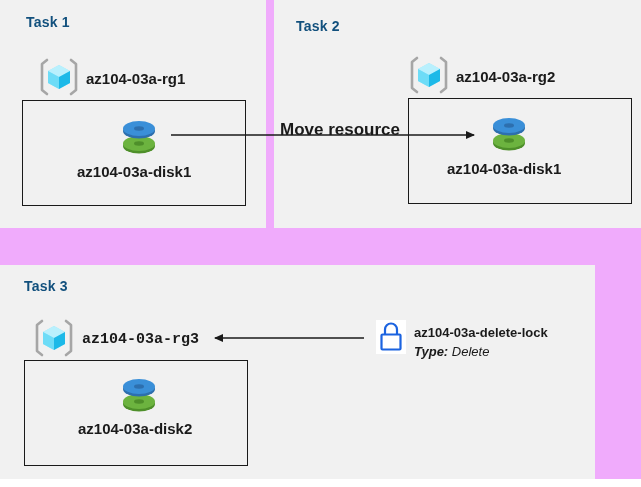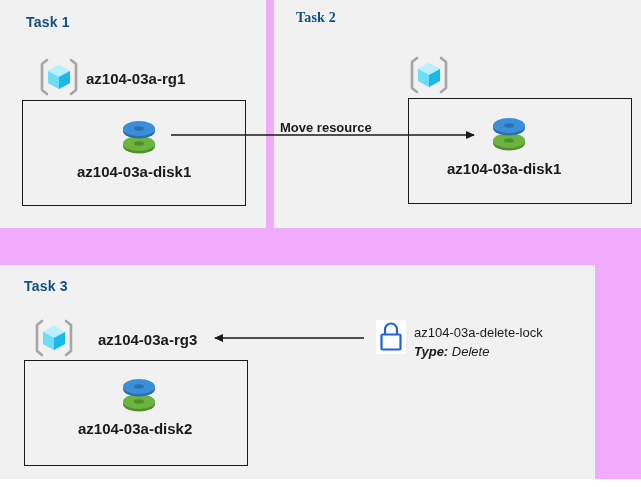--- a/index.html
+++ b/index.html
@@ -27,21 +27,21 @@
 
   .task-title {
     position: absolute;
     color: #12507d;
     font-size: 14px;
     font-weight: bold;
     letter-spacing: 0.2px;
     white-space: nowrap;
   }
   #title-task1 { left: 26px;  top: 14px; }
-  #title-task2 { left: 296px; top: 10px; font-family: Liberation Serif, serif; }
+  #title-task2 { left: 296px; top: 18px; }
   #title-task3 { left: 24px;  top: 278px; }
 
   
   .rg-icon {
     position: absolute;
     width: 42px;
     height: 40px;
   }
   .rg-icon svg { display: block; width: 100%; height: 100%; }
 
@@ -71,29 +71,29 @@
   }
   .inner-box {
     position: absolute;
     border: 1.5px solid #1a1a1a;
     background: transparent;
     box-sizing: border-box;
   }
   .edge-label {
     position: absolute;
     color: #1a1a1a;
+    font-size: 17px;
+    font-weight: bold;
+    white-space: nowrap;
+  }
+  .lock-name {
+    position: absolute;
+    color: #1a1a1a;
     font-size: 13px;
     font-weight: bold;
-    white-space: nowrap;
-  }
-  .lock-name {
-    position: absolute;
-    color: #1a1a1a;
-    font-size: 13px;
-    font-weight: normal;
     white-space: nowrap;
   }
   .lock-type {
     position: absolute;
     color: #1a1a1a;
     font-size: 13px;
     white-space: nowrap;
   }
   .lock-type b { font-weight: bold; }
   .arrow-svg {
@@ -148,20 +148,21 @@
     <svg viewBox="0 0 42 40" xmlns="http://www.w3.org/2000/svg">
       <path d="M9 3 L4 7 L4 33 L9 37" fill="none" stroke="#a6a6a6" stroke-width="2.6" stroke-linecap="round" stroke-linejoin="round"></path>
       <path d="M33 3 L38 7 L38 33 L33 37" fill="none" stroke="#a6a6a6" stroke-width="2.6" stroke-linecap="round" stroke-linejoin="round"></path>
       <polygon points="21,8 32,14 32,26 21,32 10,26 10,14" fill="#9fe7fb"></polygon>
       <polygon points="21,8 32,14 21,20 10,14" fill="#b9f0fd"></polygon>
       <polygon points="21,20 32,14 32,26 21,32" fill="#1cb9e8"></polygon>
       <polygon points="21,20 10,14 10,26 21,32" fill="#6ddcf7"></polygon>
     </svg>
   </div>
 
+  <div class="res-label" style="left:456px; top:68px;">az104-03a-rg2</div>
 
   <div class="inner-box" style="left:408px; top:98px; width:224px; height:106px;"></div>
 
   <div class="disk-icon" style="left:489px; top:113px;">
     <svg viewBox="0 0 40 42" xmlns="http://www.w3.org/2000/svg">
       <ellipse cx="20" cy="30" rx="16" ry="7.5" fill="#4e8f2a"></ellipse>
       <ellipse cx="20" cy="27.5" rx="16" ry="7.5" fill="#6cb33f"></ellipse>
       <ellipse cx="20" cy="27.5" rx="5" ry="2.2" fill="#4e8f2a"></ellipse>
       <ellipse cx="20" cy="15" rx="16" ry="7.5" fill="#2d6fae"></ellipse>
       <ellipse cx="20" cy="12.5" rx="16" ry="7.5" fill="#3a8fd8"></ellipse>
@@ -190,21 +191,21 @@
     <svg viewBox="0 0 42 40" xmlns="http://www.w3.org/2000/svg">
       <path d="M9 3 L4 7 L4 33 L9 37" fill="none" stroke="#a6a6a6" stroke-width="2.6" stroke-linecap="round" stroke-linejoin="round"></path>
       <path d="M33 3 L38 7 L38 33 L33 37" fill="none" stroke="#a6a6a6" stroke-width="2.6" stroke-linecap="round" stroke-linejoin="round"></path>
       <polygon points="21,8 32,14 32,26 21,32 10,26 10,14" fill="#9fe7fb"></polygon>
       <polygon points="21,8 32,14 21,20 10,14" fill="#b9f0fd"></polygon>
       <polygon points="21,20 32,14 32,26 21,32" fill="#1cb9e8"></polygon>
       <polygon points="21,20 10,14 10,26 21,32" fill="#6ddcf7"></polygon>
     </svg>
   </div>
 
-  <div class="res-label" style="left:98px; top:331px;">az104-03a-rg3</div>
+  <div class="res-label" style="left:82px; top:331px;font-family:Liberation Mono, monospace;">az104-03a-rg3</div>
 
   <div class="inner-box" style="left:24px; top:360px; width:224px; height:106px;"></div>
 
   <div class="disk-icon" style="left:119px; top:374px;">
     <svg viewBox="0 0 40 42" xmlns="http://www.w3.org/2000/svg">
       <ellipse cx="20" cy="30" rx="16" ry="7.5" fill="#4e8f2a"></ellipse>
       <ellipse cx="20" cy="27.5" rx="16" ry="7.5" fill="#6cb33f"></ellipse>
       <ellipse cx="20" cy="27.5" rx="5" ry="2.2" fill="#4e8f2a"></ellipse>
       <ellipse cx="20" cy="15" rx="16" ry="7.5" fill="#2d6fae"></ellipse>
       <ellipse cx="20" cy="12.5" rx="16" ry="7.5" fill="#3a8fd8"></ellipse>

